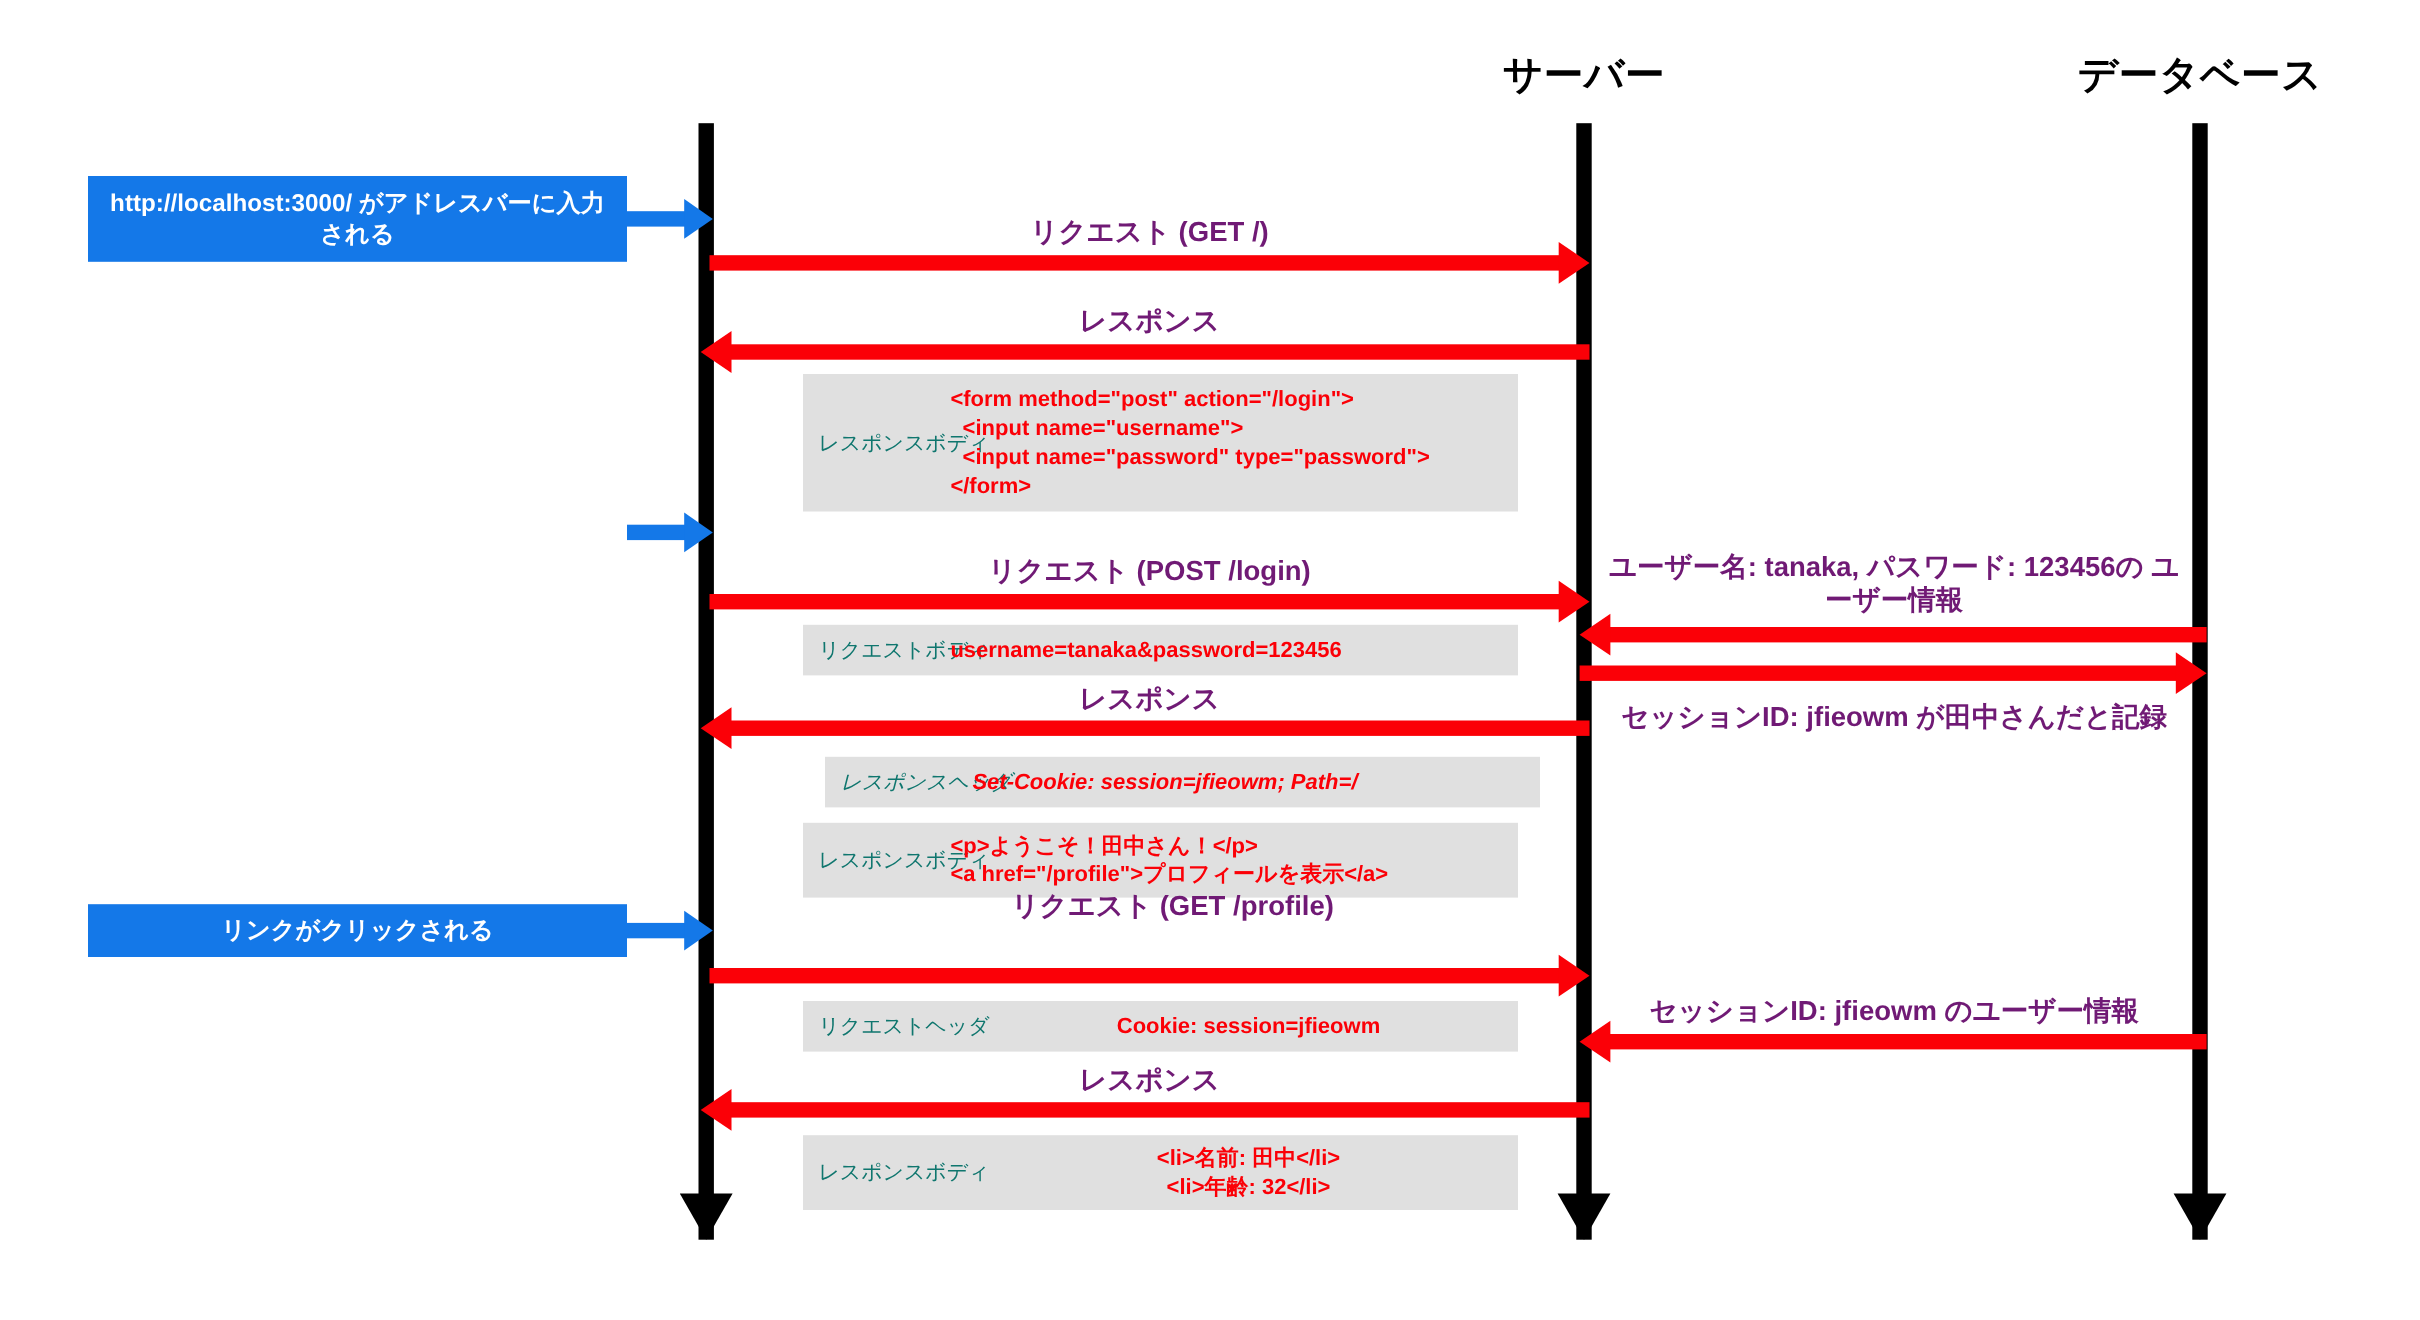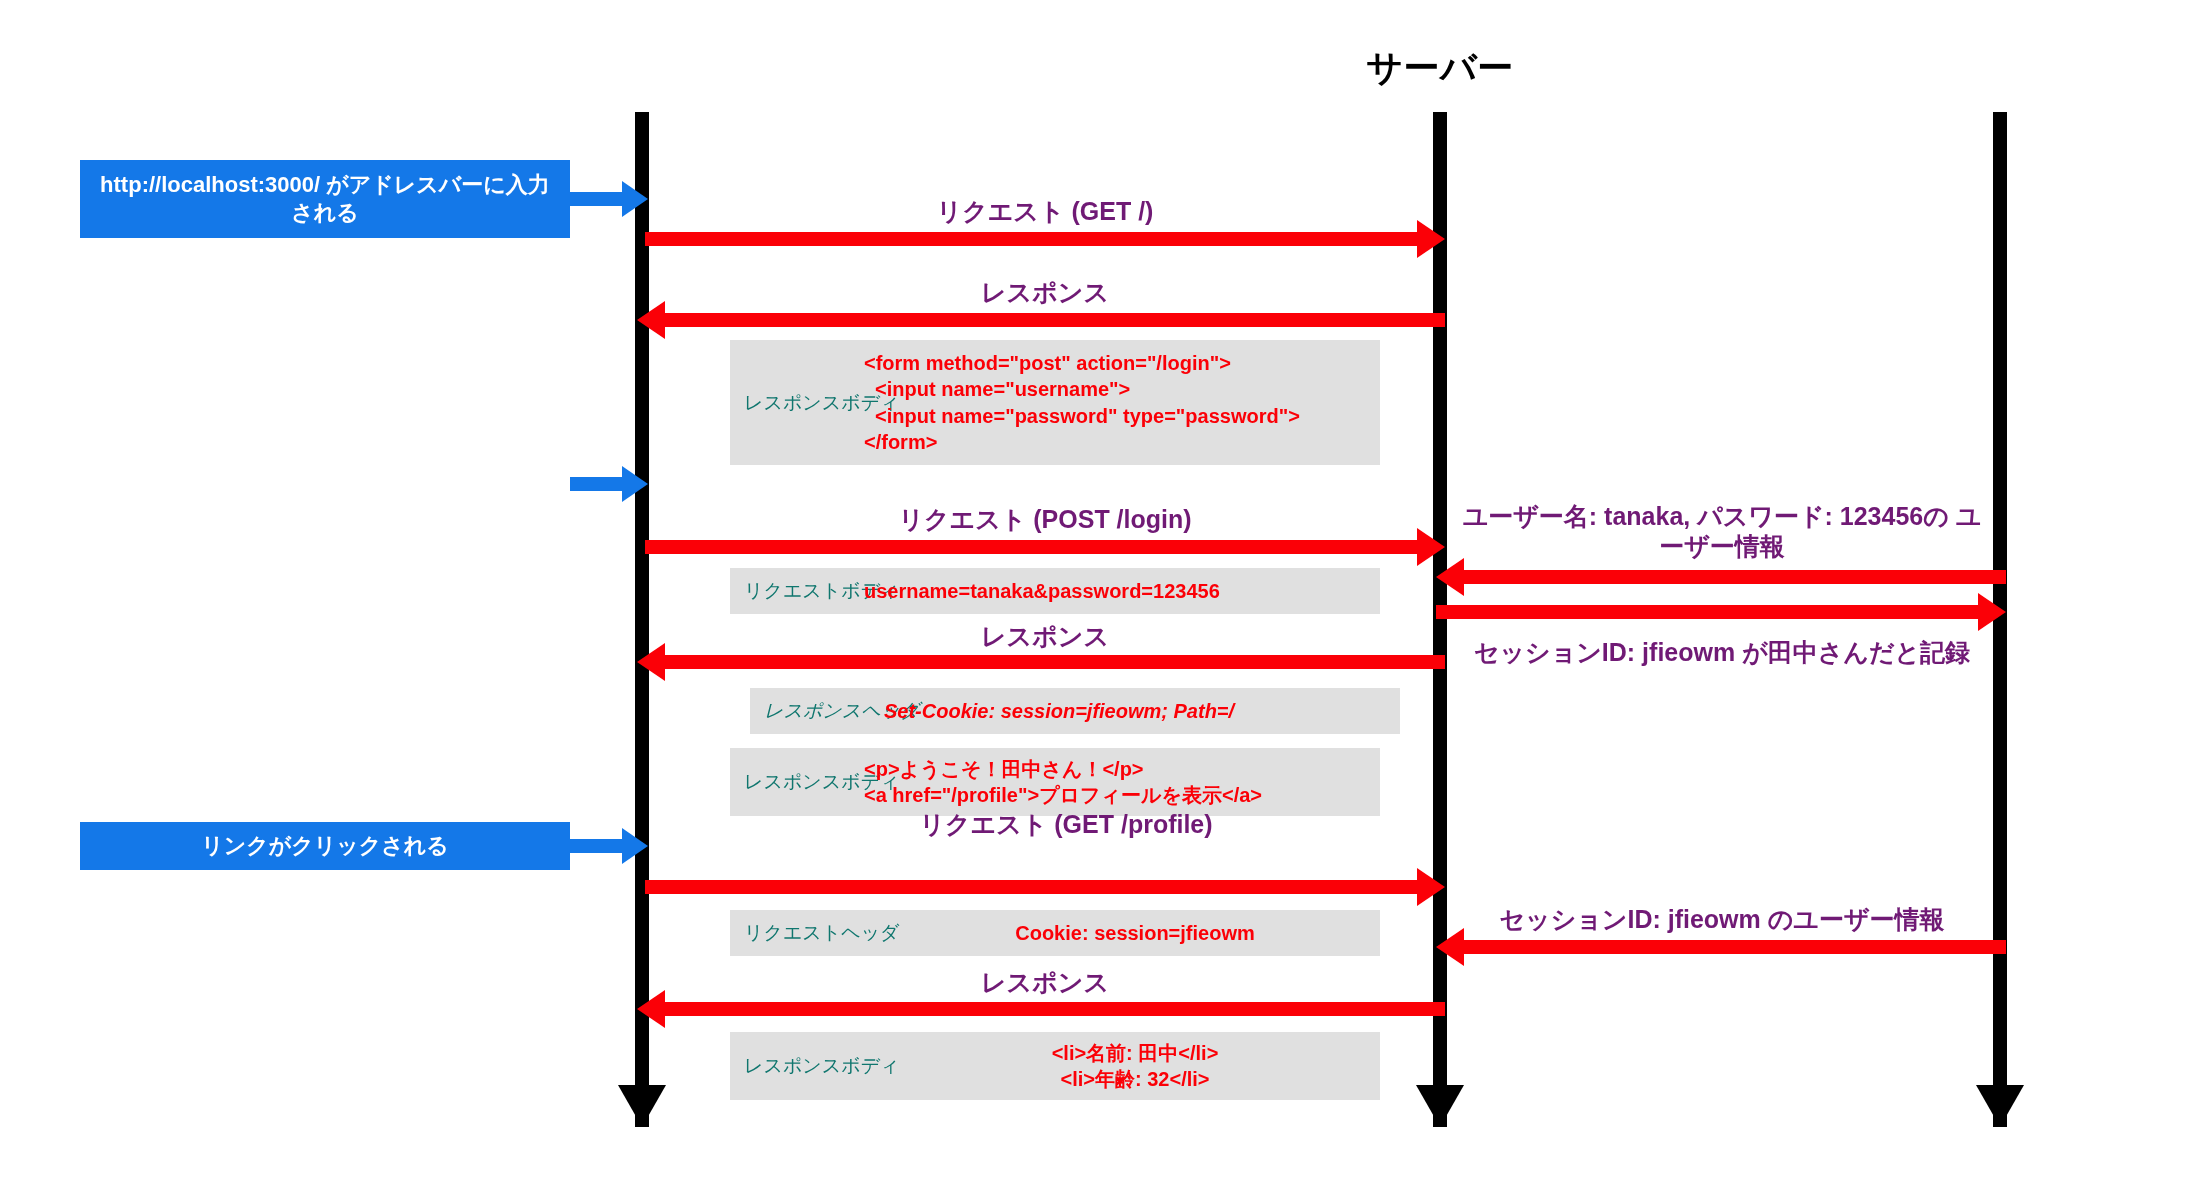--- a/index.html
+++ b/index.html
@@ -154,20 +154,21 @@
   }
   .note-body.centered { text-align: center; }
   .note-body.lead-left { text-align: left; }
 </style>
 </head>
 <body>
 
 <div id="canvas">
 
   <div class="participant-title" style="left:1440px; top:44px;">サーバー</div>
+  <div class="participant-title" style="left:2000px; top:44px;">データベース</div>
 
   <div class="lifeline" style="left:642px; top:112px; height:1015px;"></div>
   <div class="lifeline-head" style="left:642px; top:1085px;"></div>
 
   <div class="lifeline" style="left:1440px; top:112px; height:1015px;"></div>
   <div class="lifeline-head" style="left:1440px; top:1085px;"></div>
 
   <div class="lifeline" style="left:2000px; top:112px; height:1015px;"></div>
   <div class="lifeline-head" style="left:2000px; top:1085px;"></div>
 

